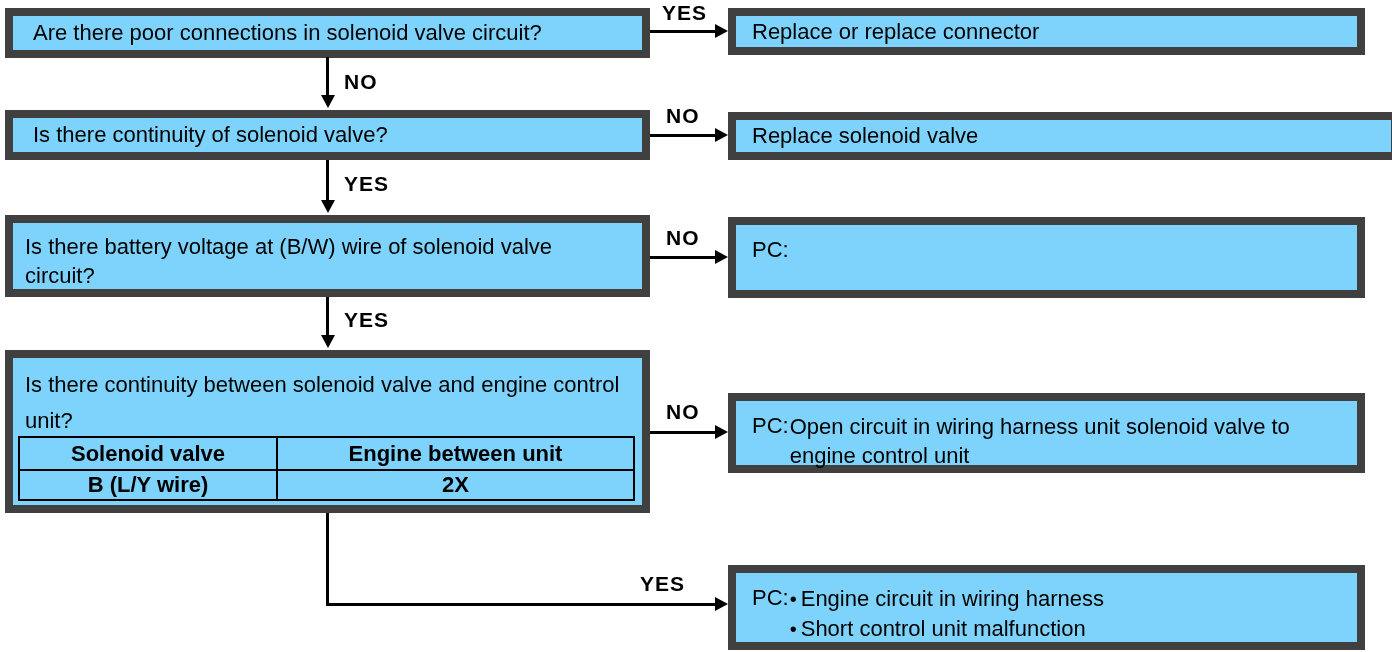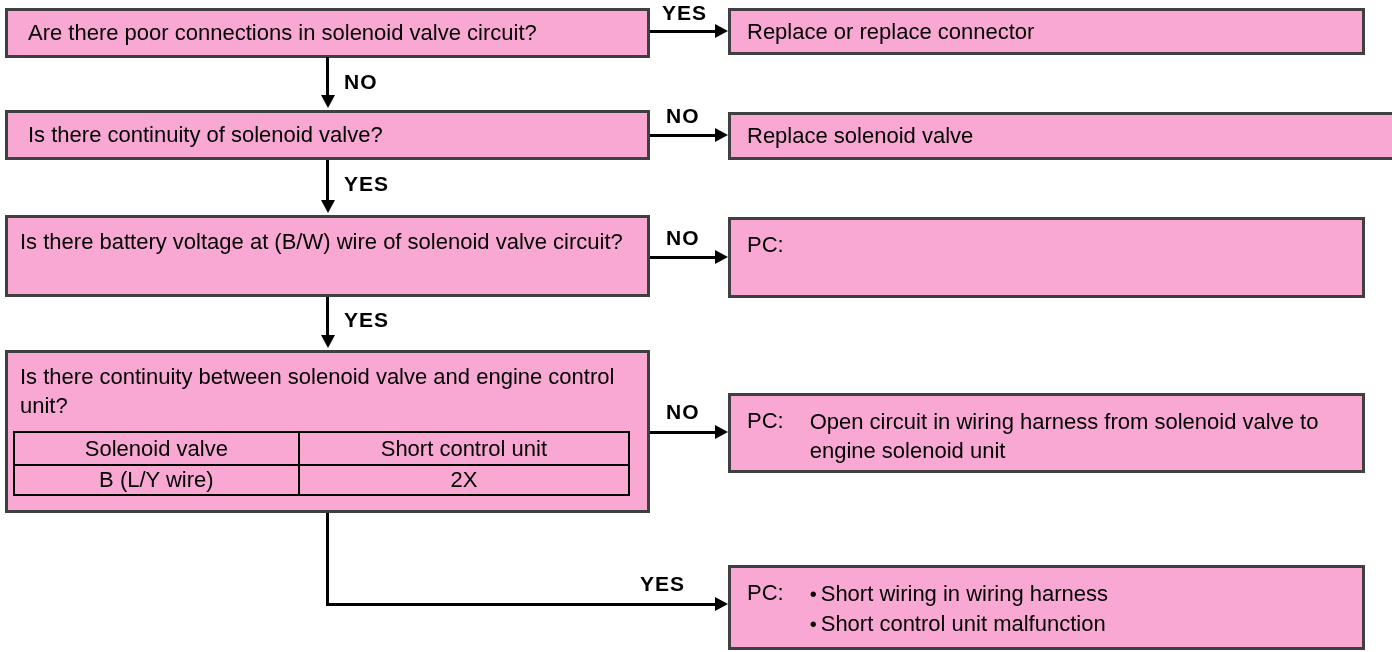--- a/index.html
+++ b/index.html
@@ -12,56 +12,56 @@
     width: 1392px;
     height: 652px;
     background: #ffffff;
     color: #000000;
     font-family: "Liberation Sans", "DejaVu Sans", sans-serif;
     overflow: hidden;
   }
   .box {
     position: absolute;
     box-sizing: border-box;
-    border: 3px solid #404040;
-    background: #f9a8d4;
+    border: 8px solid #404040;
+    background: #7dd3fc;
     font-size: 22px;
     line-height: 28px;
   }
   .vcenter {
     display: flex;
     align-items: center;
   }
   .qpad { padding-left: 20px; padding-right: 16px; }
   .rpad { padding-left: 16px; padding-right: 12px; }
   .multiline { padding-top: 9px; }
   .pc {
     display: flex;
     align-items: flex-start;
-    gap: 26px;
+    gap: 1px;
     padding-top: 11px;
   }
   .pc-body { line-height: 29px; }
   .bullet-row { display: flex; align-items: baseline; gap: 4px; }
   .bullet-dot { font-size: 20px; }
   .q4-text {
     padding: 9px 16px 0 12px;
-    line-height: 29px;
+    line-height: 36px;
   }
   table.pin-table {
     position: absolute;
     left: 5px;
     top: 78px;
     width: 617px;
     border-collapse: collapse;
   }
   table.pin-table th, table.pin-table td {
     border: 2px solid #000;
     text-align: center;
-    font-weight: normal;
+    font-weight: bold;
     font-size: 22px;
     padding: 0;
   }
   table.pin-table th { height: 31px; }
   table.pin-table td { height: 26px; }
   .vline, .hline { position: absolute; background: #000; }
   .vline { width: 3px; }
   .hline { height: 3px; }
   .ah-down {
     position: absolute;
@@ -100,21 +100,21 @@
   <div class="box qpad multiline" style="left:5px; top:215px; width:645px; height:82px; padding-left:12px; line-height:29px;">
     <span>Is there battery voltage at (B/W) wire of solenoid valve circuit?</span>
   </div>
 
   <div class="box" style="left:5px; top:350px; width:645px; height:163px;">
     <div class="q4-text">Is there continuity between solenoid valve and engine control unit?</div>
     <table class="pin-table">
       <tbody>
           <tr>
         <th>Solenoid valve</th>
-        <th>Short control unit</th>
+        <th>Engine between unit</th>
       </tr>
       <tr>
         <td>B (L/Y wire)</td>
         <td>2X</td>
       </tr>
     </tbody>
       </table>
   </div>
 
   <div class="box vcenter rpad" style="left:728px; top:8px; width:637px; height:47px;">
@@ -124,29 +124,29 @@
   <div class="box vcenter rpad" style="left:728px; top:112px; width:671px; height:48px;">
     <span>Replace solenoid valve</span>
   </div>
 
   <div class="box pc rpad" style="left:728px; top:217px; width:637px; height:81px;">
     <span class="pc-prefix">PC:</span>
   </div>
 
   <div class="box pc rpad" style="left:728px; top:393px; width:637px; height:80px;">
     <span class="pc-prefix">PC:</span>
-    <div class="pc-body" style="max-width:540px;">Open circuit in wiring harness from solenoid valve to engine solenoid unit</div>
+    <div class="pc-body" style="max-width:540px;">Open circuit in wiring harness unit solenoid valve to engine control unit</div>
   </div>
 
   <div class="box pc rpad" style="left:728px; top:565px; width:637px; height:85px;">
     <span class="pc-prefix">PC:</span>
     <div class="pc-body">
       <div class="bullet-row">
         <span class="bullet-dot">•</span>
-        <span>Short wiring in wiring harness</span>
+        <span>Engine circuit in wiring harness</span>
       </div>
       <div class="bullet-row">
         <span class="bullet-dot">•</span>
         <span>Short control unit malfunction</span>
       </div>
     </div>
   </div>
 
   <div class="vline" style="left:326px; top:57px; height:39px;"></div>
   <div class="ah-down" style="left:321px; top:95px;"></div>

